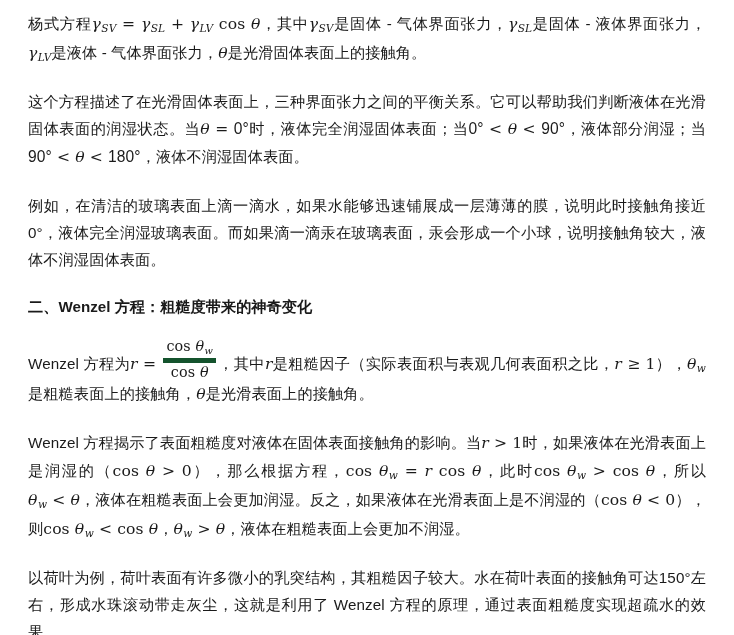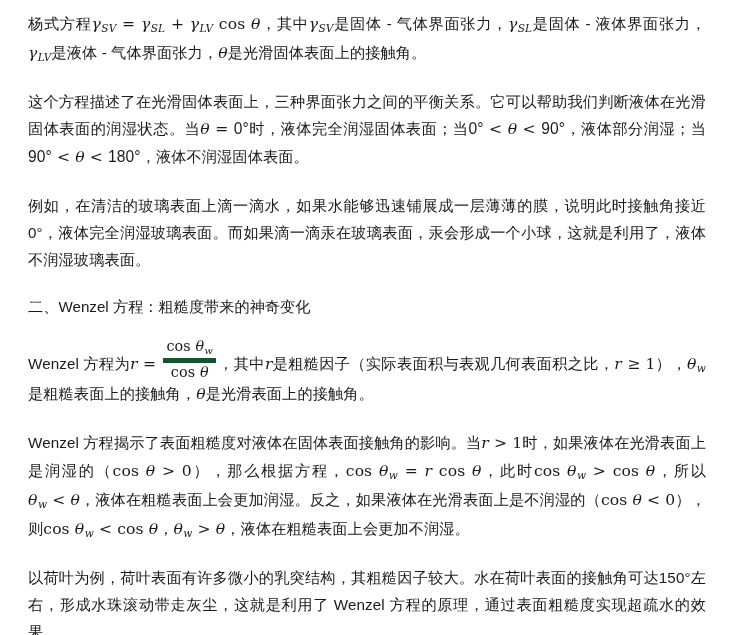--- a/index.html
+++ b/index.html
@@ -25,21 +25,21 @@
     font-size: 15.2px;
     line-height: 1.78;
     text-align: justify;
     color: #1a1a1a;
     letter-spacing: 0.1px;
   }
   h3.heading {
     margin: 0 0 18px 0;
     font-size: 15.2px;
     line-height: 1.78;
-    font-weight: normal;
+    font-weight: bold;
     color: #1a1a1a;
   }
   
   .math {
     font-family: "DejaVu Serif", "Liberation Serif", serif;
     font-style: italic;
     font-size: 15.6px;
     white-space: nowrap;
   }
   .math .op,
@@ -85,21 +85,21 @@
 <div class="page">
 
   <p class="para">
     <span>杨式方程</span><span class="math nowrap"><span>γ</span><span class="sub">SV</span> <span class="op">=</span> <span>γ</span><span class="sub">SL</span> <span class="op">+</span> <span>γ</span><span class="sub">LV</span> <span class="rm">cos</span> <span>θ</span></span><span>，其中</span><span class="math nowrap"><span>γ</span><span class="sub">SV</span></span><span>是固体 - 气体界面张力，</span><span class="math nowrap"><span>γ</span><span class="sub">SL</span></span><span>是固体 - 液体界面张力，</span><span class="math nowrap"><span>γ</span><span class="sub">LV</span></span><span>是液体 - 气体界面张力，</span><span class="math">θ</span><span>是光滑固体表面上的接触角。</span>
   </p>
 
   <p class="para">
     <span>这个方程描述了在光滑固体表面上，三种界面张力之间的平衡关系。它可以帮助我们判断液体在光滑固体表面的润湿状态。当</span><span class="math nowrap"><span>θ</span> <span class="op">=</span> <span class="num deg">0°</span></span><span>时，液体完全润湿固体表面；当</span><span class="math nowrap"><span class="num deg">0°</span> <span class="op">&lt;</span> <span>θ</span> <span class="op">&lt;</span> <span class="num deg">90°</span></span><span>，液体部分润湿；当</span><span class="math nowrap"><span class="num deg">90°</span> <span class="op">&lt;</span> <span>θ</span> <span class="op">&lt;</span> <span class="num deg">180°</span></span><span>，液体不润湿固体表面。</span>
   </p>
 
-  <p class="para">例如，在清洁的玻璃表面上滴一滴水，如果水能够迅速铺展成一层薄薄的膜，说明此时接触角接近0°，液体完全润湿玻璃表面。而如果滴一滴汞在玻璃表面，汞会形成一个小球，这就是利用了，液体不润湿玻璃表面。</p>
+  <p class="para">例如，在清洁的玻璃表面上滴一滴水，如果水能够迅速铺展成一层薄薄的膜，说明此时接触角接近0°，液体完全润湿玻璃表面。而如果滴一滴汞在玻璃表面，汞会形成一个小球，说明接触角较大，液体不润湿固体表面。</p>
 
   <h3 class="heading">二、Wenzel 方程：粗糙度带来的神奇变化</h3>
 
   <p class="para">
     <span>Wenzel 方程为</span><span class="math nowrap"><span>r</span> <span class="op">=</span> <span class="frac"><span class="num-line"><span class="rm">cos</span> <span>θ</span><span class="sub">w</span></span><span class="den-line"><span class="rm">cos</span> <span>θ</span></span></span></span><span>，其中</span><span class="math">r</span><span>是粗糙因子（实际表面积与表观几何表面积之比，</span><span class="math nowrap"><span>r</span> <span class="op">≥</span> <span class="num">1</span></span><span>），</span><span class="math nowrap"><span>θ</span><span class="sub">w</span></span><span>是粗糙表面上的接触角，</span><span class="math">θ</span><span>是光滑表面上的接触角。</span>
   </p>
 
   <p class="para">
     <span>Wenzel 方程揭示了表面粗糙度对液体在固体表面接触角的影响。当</span><span class="math nowrap"><span>r</span> <span class="op">&gt;</span> <span class="num">1</span></span><span>时，如果液体在光滑表面上是润湿的（</span><span class="math nowrap"><span class="rm">cos</span> <span>θ</span> <span class="op">&gt;</span> <span class="num">0</span></span><span>），那么根据方程，</span><span class="math nowrap"><span class="rm">cos</span> <span>θ</span><span class="sub">w</span> <span class="op">=</span> <span>r</span> <span class="rm">cos</span> <span>θ</span></span><span>，此时</span><span class="math nowrap"><span class="rm">cos</span> <span>θ</span><span class="sub">w</span> <span class="op">&gt;</span> <span class="rm">cos</span> <span>θ</span></span><span>，所以</span><span class="math nowrap"><span>θ</span><span class="sub">w</span> <span class="op">&lt;</span> <span>θ</span></span><span>，液体在粗糙表面上会更加润湿。反之，如果液体在光滑表面上是不润湿的（</span><span class="math nowrap"><span class="rm">cos</span> <span>θ</span> <span class="op">&lt;</span> <span class="num">0</span></span><span>），则</span><span class="math nowrap"><span class="rm">cos</span> <span>θ</span><span class="sub">w</span> <span class="op">&lt;</span> <span class="rm">cos</span> <span>θ</span></span><span>，</span><span class="math nowrap"><span>θ</span><span class="sub">w</span> <span class="op">&gt;</span> <span>θ</span></span><span>，液体在粗糙表面上会更加不润湿。</span>
   </p>

